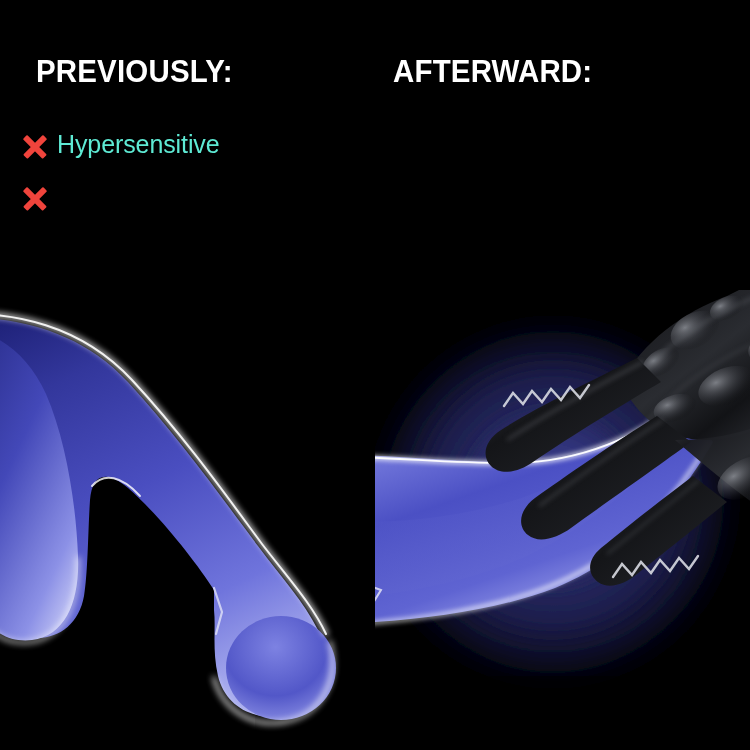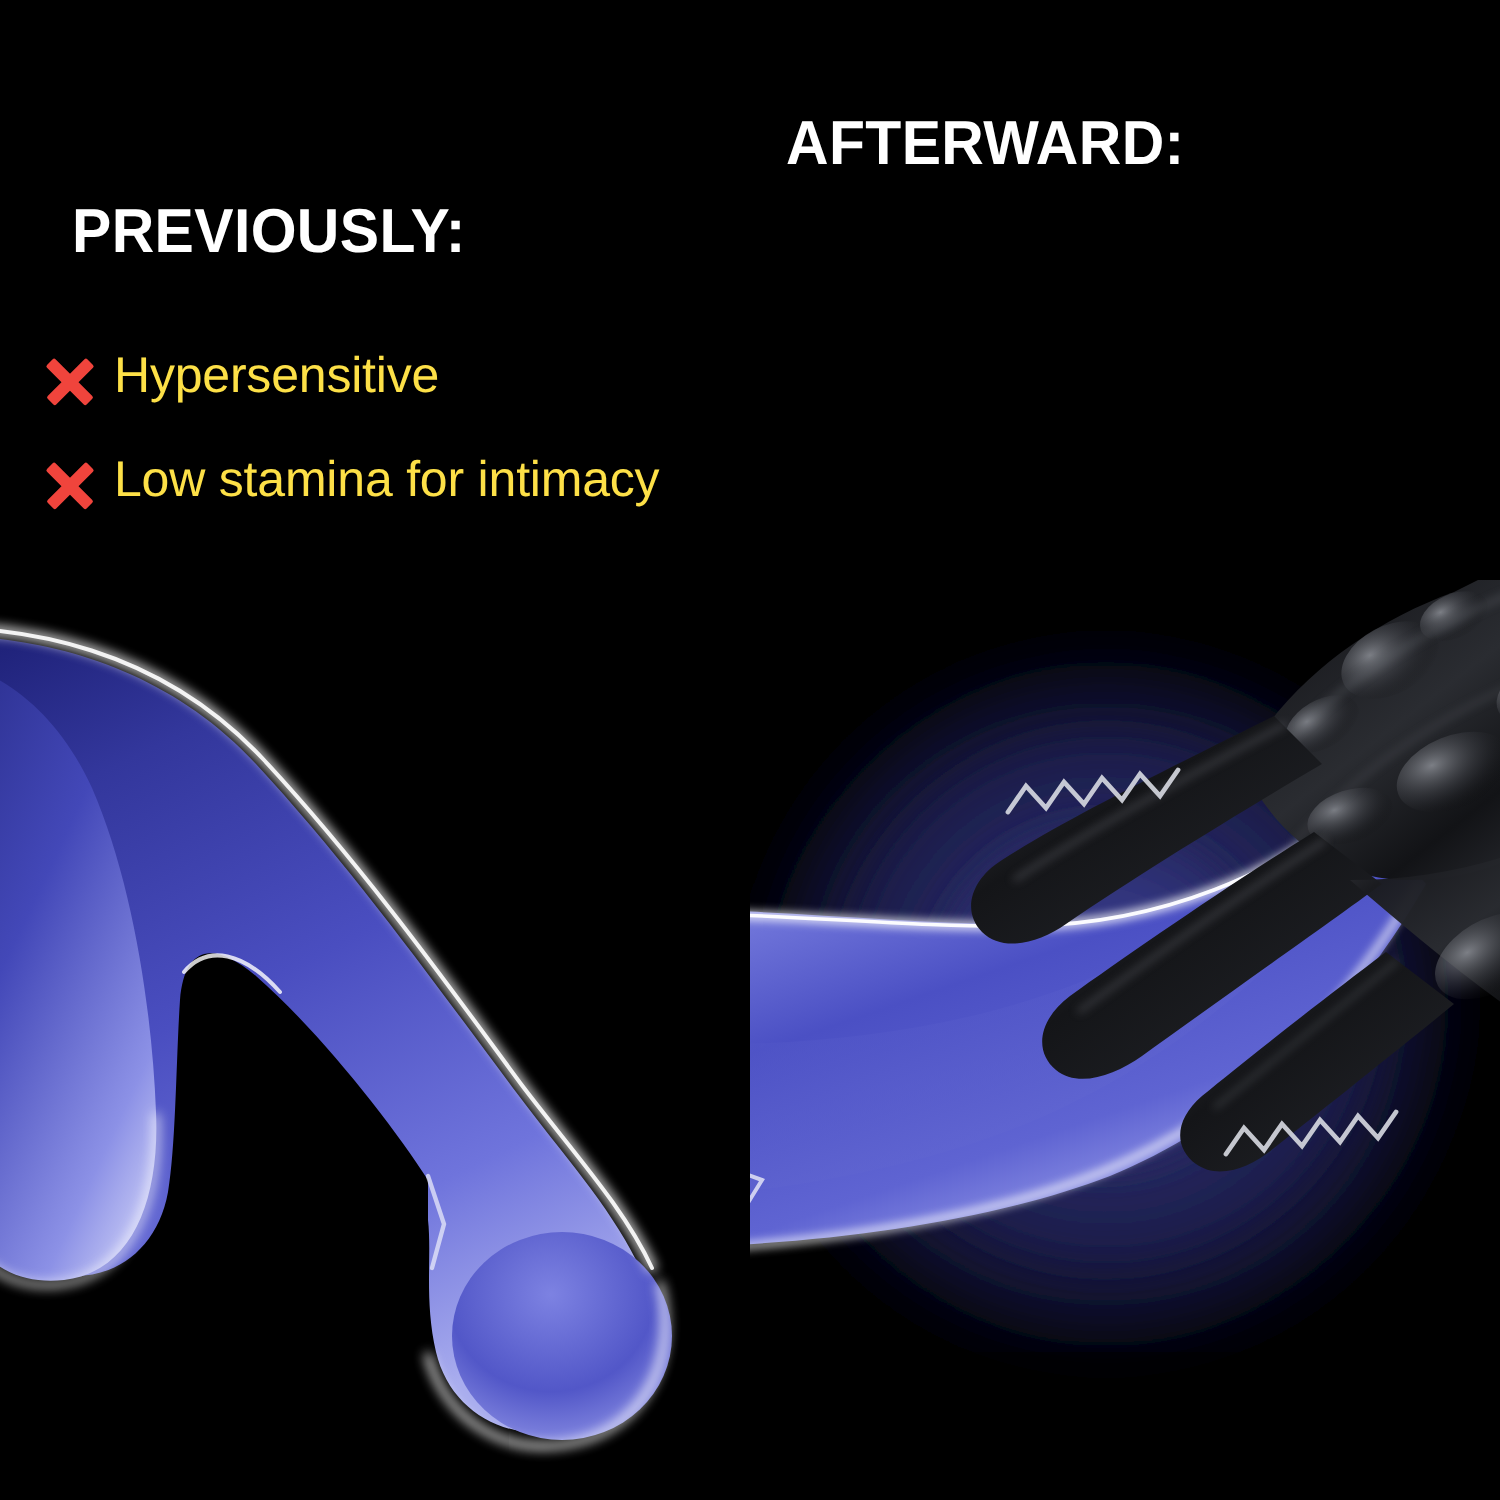--- a/index.html
+++ b/index.html
@@ -21,21 +21,21 @@
   }
 
   
   .column {
     position: absolute;
     top: 0;
     width: 375px;
     height: 300px;
     box-sizing: border-box;
   }
-  .column.left  { left: 0;   padding-left: 36px; margin-top: 44px; }
+  .column.left  { left: 0;   padding-left: 36px; }
   .column.right { left: 375px; padding-left: 18px; }
 
   .col-heading {
     position: absolute;
     top: 56px;
     margin: 0;
     color: #ffffff;
     font-family: "Liberation Sans", sans-serif;
     font-weight: 700;
     font-size: 31px;
@@ -65,21 +65,21 @@
     margin-bottom: 16px;
   }
   .bullet-mark {
     flex: 0 0 auto;
     width: 34px;
     height: 34px;
     position: relative;
     margin-top: 2px;
   }
   .bullet-text {
-    color: #fde047;
+    color: #5eead4;
     font-family: "Liberation Sans", sans-serif;
     font-size: 25px;
     font-weight: 400;
     line-height: 1.34;
     padding-left: 5px;
     letter-spacing: -0.1px;
   }
 
   
   .x-mark::before,
@@ -137,21 +137,20 @@
   <div class="column left">
     <h2 class="col-heading">PREVIOUSLY:</h2>
 
     <ul class="bullet-list">
       <li class="bullet">
         <span class="bullet-mark x-mark"></span>
         <span class="bullet-text">Hypersensitive</span>
       </li>
       <li class="bullet">
         <span class="bullet-mark x-mark"></span>
-        <span class="bullet-text">Low stamina for intimacy</span>
       </li>
     </ul>
   </div>
 
   <div class="column right">
     <h2 class="col-heading">AFTERWARD:</h2>
 
   </div>
 
   <div class="illustration left">

